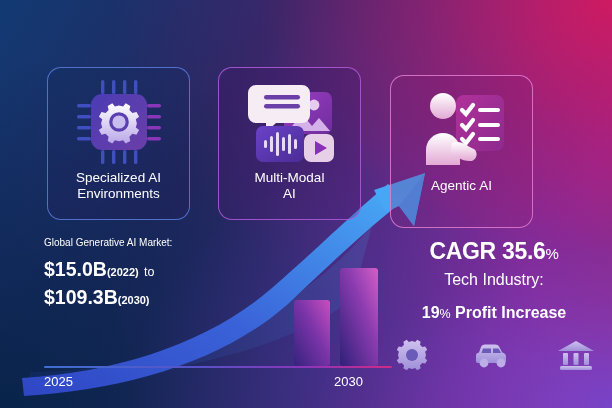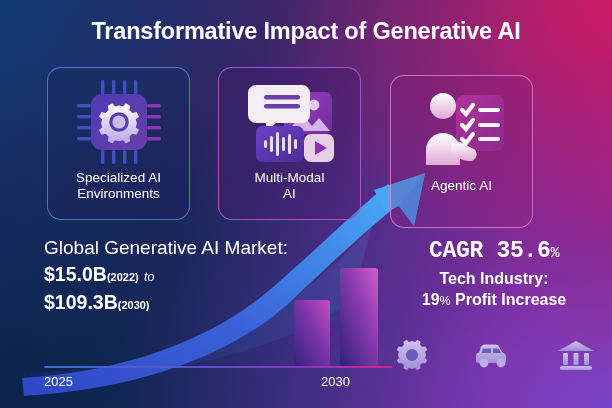--- a/index.html
+++ b/index.html
@@ -39,50 +39,49 @@
   .card-label{
     color:#ffffff;font-size:13.5px;font-weight:500;text-align:center;
     line-height:16px;white-space:pre-line;
   }
 
   
   .chart-layer{position:absolute;left:0;top:0;width:612px;height:408px;pointer-events:none;}
 
   
   .stat-left{position:absolute;left:44px;top:237px;width:250px;}
-  .stat-head{color:#ffffff;font-size:19px;font-weight:500;margin-bottom:3px;}
+  .stat-head{color:#ffffff;font-size:10px;font-weight:500;margin-bottom:9px;}
   .stat-line{color:#ffffff;font-size:19.5px;font-weight:bold;line-height:25px;white-space:nowrap;}
   .stat-line .yr{font-size:11px;font-weight:bold;}
-  .stat-line .to{font-size:12.5px;font-weight:normal;font-style:italic;}
+  .stat-line .to{font-size:12.5px;font-weight:normal;}
 
   
   .stat-right{position:absolute;left:388px;top:238px;width:212px;text-align:center;}
-  .cagr{color:#ffffff;font-size:23px;font-weight:bold;letter-spacing:-0.3px;font-family:Liberation Mono, monospace;}
+  .cagr{color:#ffffff;font-size:23px;font-weight:bold;letter-spacing:-0.3px;}
   .cagr .pct{font-size:15px;font-weight:500;}
-  .tech{color:#ffffff;font-size:16px;font-weight:bold;margin-top:6px;}
-  .profit{color:#ffffff;font-size:16px;font-weight:bold;margin-top:3px;}
+  .tech{color:#ffffff;font-size:16px;font-weight:normal;margin-top:6px;}
+  .profit{color:#ffffff;font-size:16px;font-weight:bold;margin-top:15px;}
   .profit .pct{font-size:12.5px;font-weight:500;}
 
   
   .industry-row{position:absolute;left:395px;top:338px;width:200px;
     display:flex;justify-content:space-between;align-items:center;}
 
   
   .axis-line{position:absolute;left:44px;top:366px;width:348px;height:2.4px;border-radius:2px;
     background:linear-gradient(90deg,#3d6fd0 0%,#5a51c8 45%,#8a36b8 75%,#d12a86 100%);}
   .axis-label{position:absolute;top:374px;color:#ffffff;font-size:13px;font-weight:normal;}
   #axis-start{left:44px;}
-  #axis-end{left:321px;}
+  #axis-end{left:334px;}
 </style>
 </head>
 <body>
 
 <div id="infographic">
 
-  <div class="title">Transformative Impact of Generative AI</div>
 
   <svg class="chart-layer" width="612" height="408" viewBox="0 0 612 408">
     <defs>
       <linearGradient id="barGrad" x1="0" y1="1" x2="1" y2="0">
         <stop offset="0%" stop-color="#35237e"></stop>
         <stop offset="55%" stop-color="#7b34a8"></stop>
         <stop offset="100%" stop-color="#c94fc0"></stop>
       </linearGradient>
       <linearGradient id="barGrad2" x1="0" y1="1" x2="1" y2="0">
         <stop offset="0%" stop-color="#2e2078"></stop>

